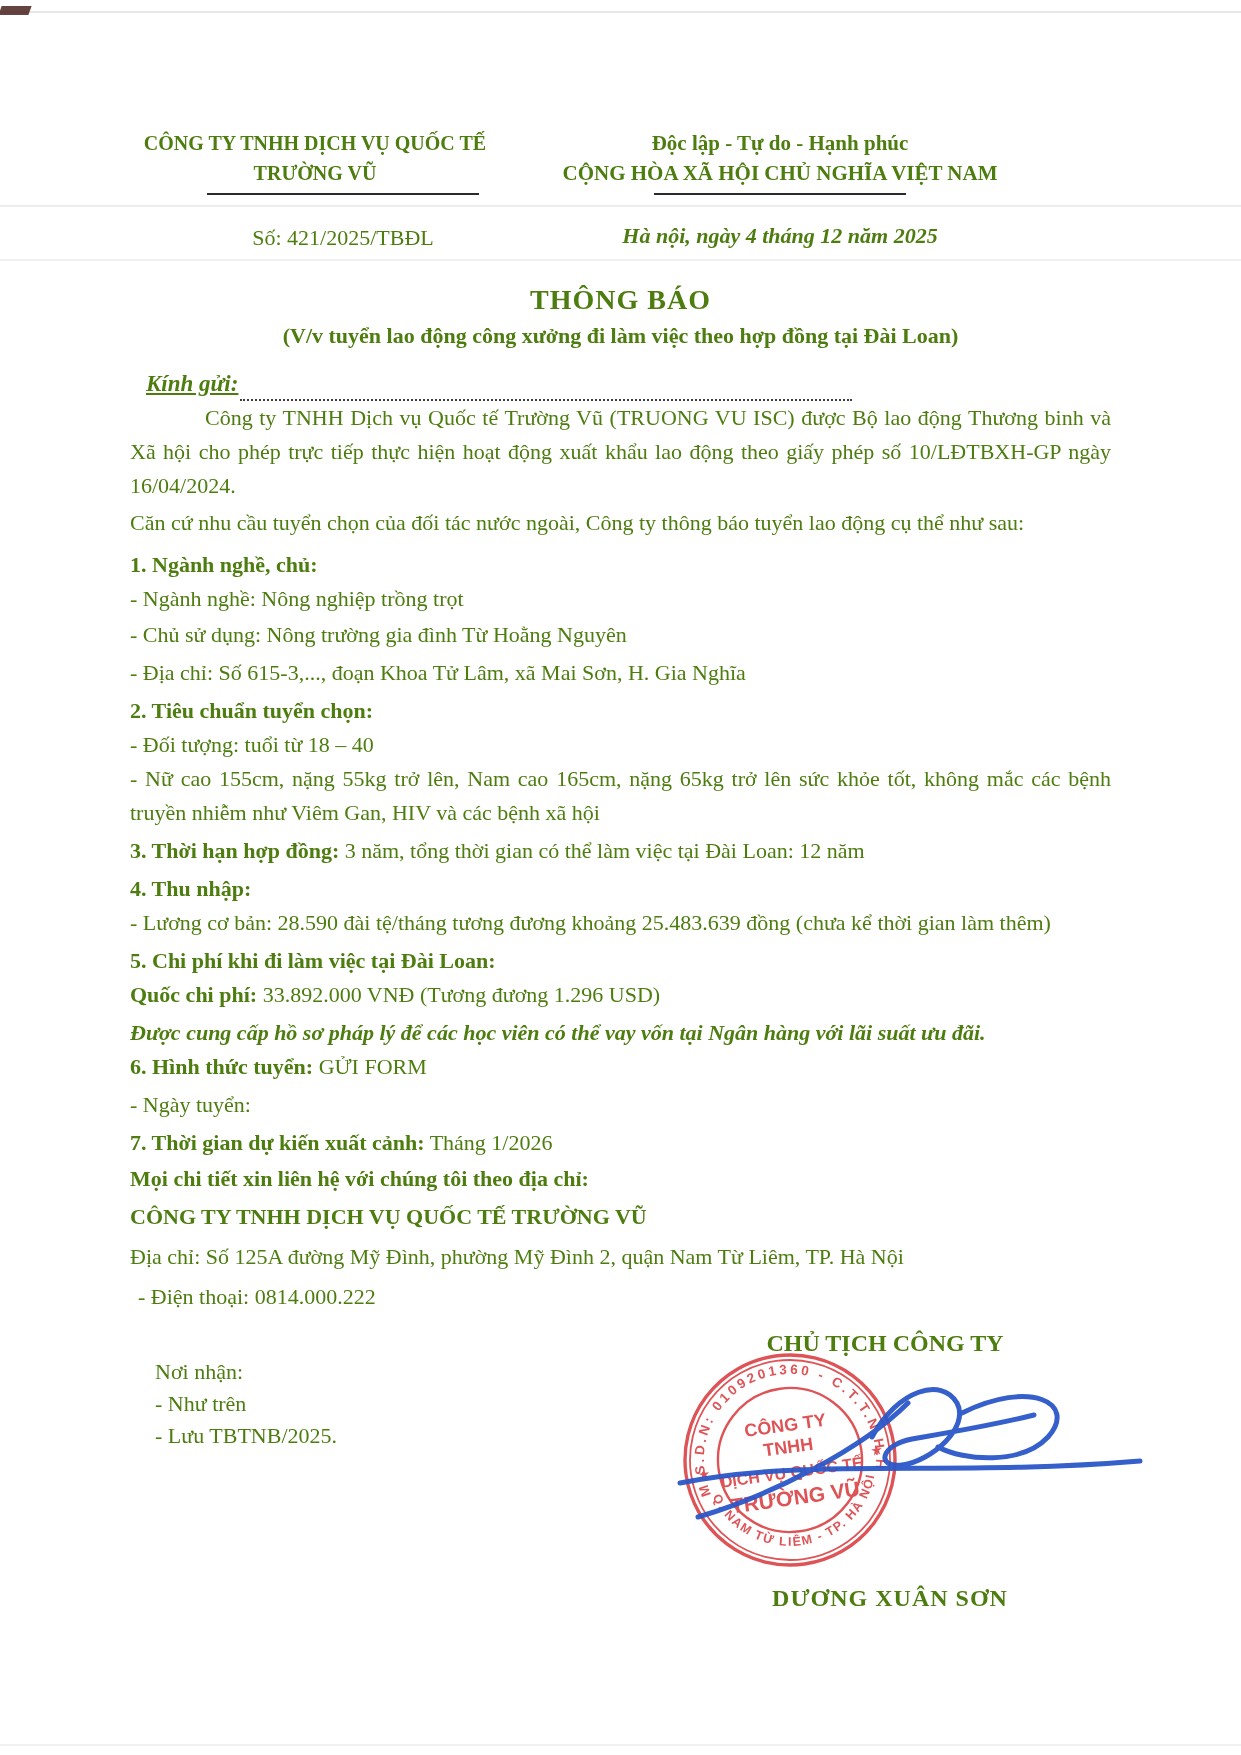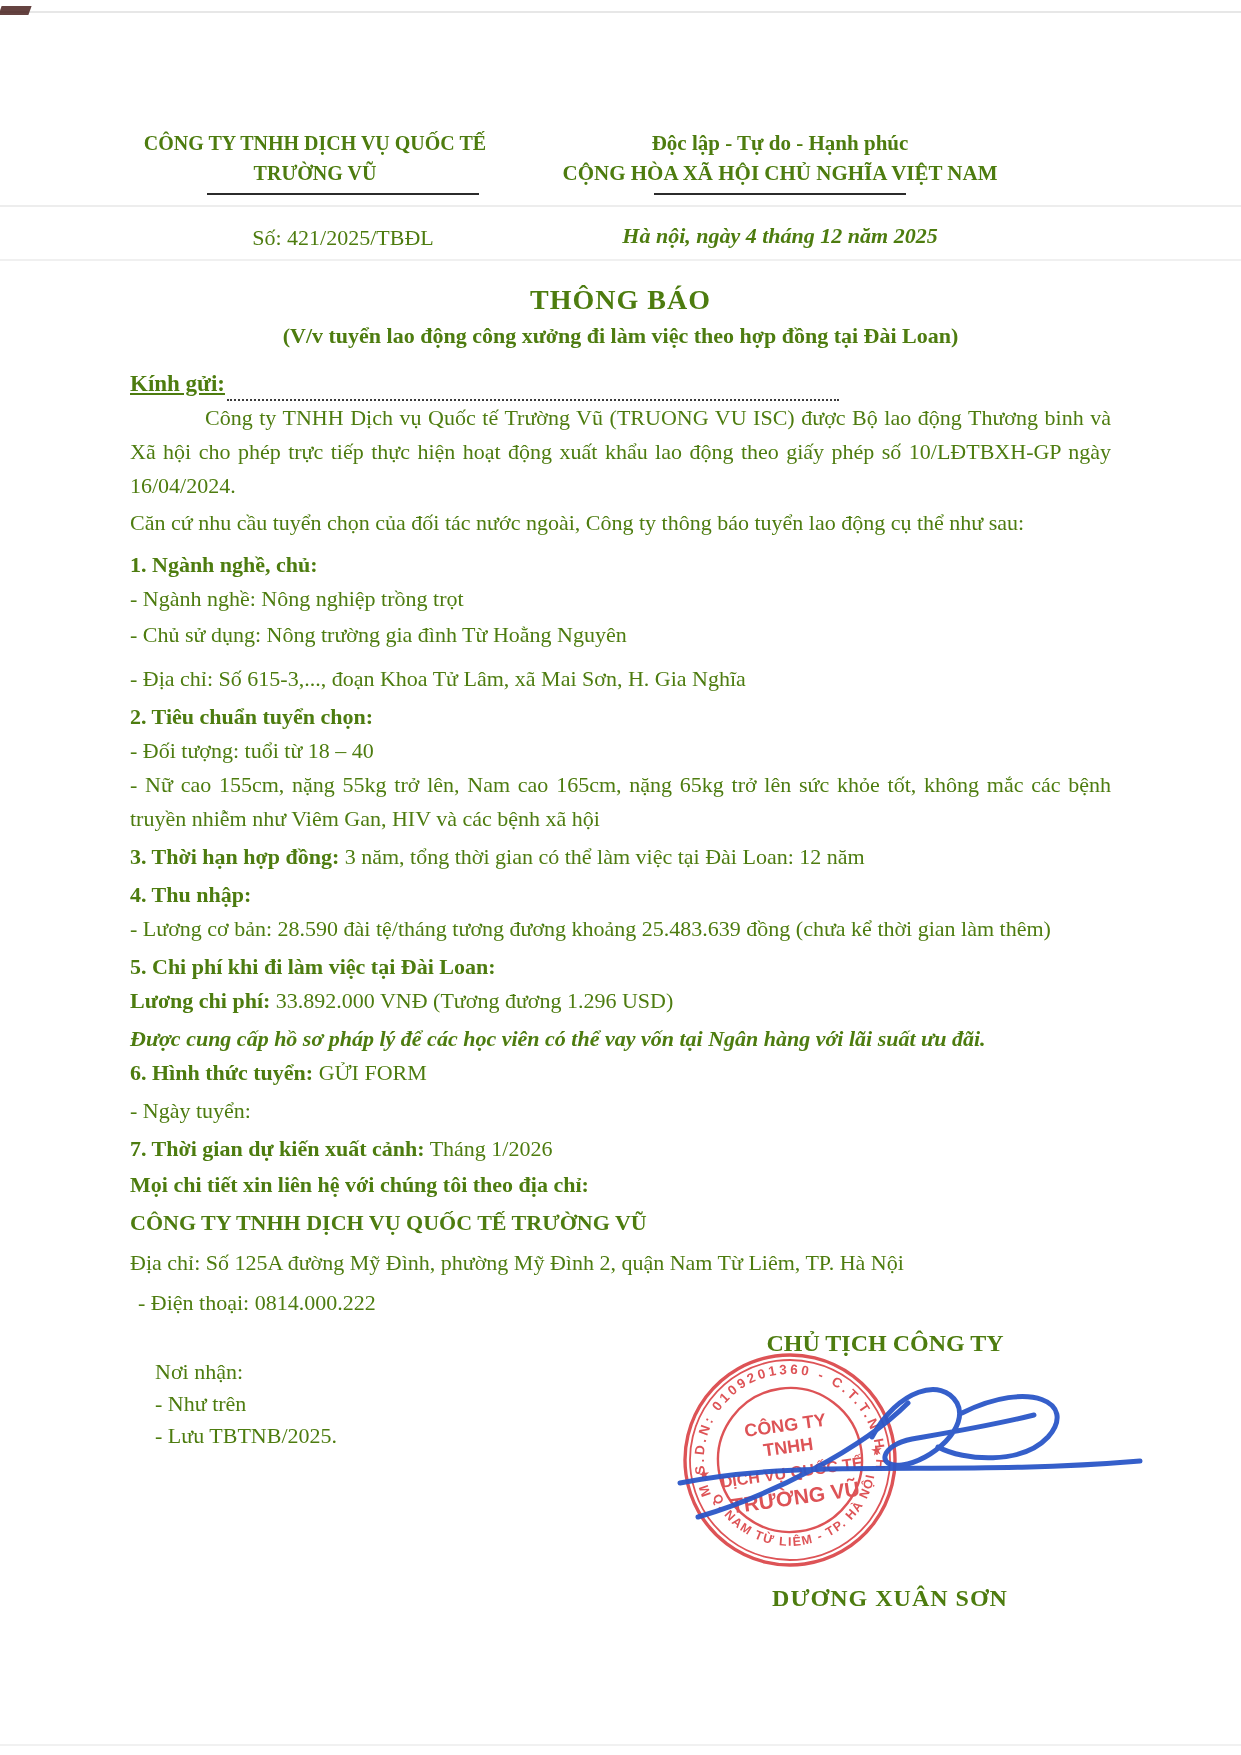--- a/index.html
+++ b/index.html
@@ -29,29 +29,29 @@
   .rule-l{width:272px;transform:translateX(28px);}
   .rule-r{width:252px;}
   .docnum{font-size:22px;margin-top:30px;transform:translateX(28px);}
   .dateline{font-size:22px;font-style:italic;margin-top:28px;font-weight:bold;}
 
   
   .content{position:absolute;top:283px;left:130px;width:981px;font-size:22px;line-height:34px;}
   .title{text-align:center;font-size:28px;font-weight:bold;line-height:34px;letter-spacing:1px;}
   .subtitle{text-align:center;font-size:22px;font-weight:bold;margin-top:2px;}
   .kg-row{display:flex;align-items:flex-end;margin-top:14px;}
-  .kg-label{font-weight:bold;text-decoration:underline;font-size:23px;white-space:nowrap;}
+  .kg-label{font-weight:bold;font-style:italic;text-decoration:underline;font-size:23px;white-space:nowrap;margin-left:16px;}
   .dots{width:612px;height:25px;border-bottom:2.6px dotted #3c3c3c;margin-left:2px;}
   p{margin:0;}
   .just{text-align:justify;}
   .ind{text-indent:75px;}
   .b{font-weight:bold;}
   .bi{font-weight:bold;font-style:italic;}
   .mt2{margin-top:2px;}.mt3{margin-top:3px;}.mt4{margin-top:4px;}
-  .mt6{margin-top:6px;}.mt8{margin-top:8px;}.mt10{margin-top:10px;}
+  .mt6{margin-top:6px;}.mt8{margin-top:8px;}.mt10{margin-top:4px;}
   .phone{padding-left:8px;}
 
   
   .recipients{position:absolute;left:155px;top:1356px;font-size:22px;line-height:32px;}
   .sign-title{position:absolute;left:745px;top:1330px;width:280px;text-align:center;
     font-size:24px;font-weight:bold;z-index:3;}
   .signer{position:absolute;left:750px;top:1585px;width:280px;text-align:center;
     font-size:24px;font-weight:bold;letter-spacing:1px;z-index:1;}
   .seal{position:absolute;left:675px;top:1345px;width:230px;height:230px;
     transform:rotate(-8deg);opacity:.87;z-index:2;}
@@ -103,21 +103,21 @@
     <p class="b mt4">2. Tiêu chuẩn tuyển chọn:</p>
     <p>- Đối tượng: tuổi từ 18 – 40</p>
     <p class="just">- Nữ cao 155cm, nặng 55kg trở lên, Nam cao 165cm, nặng 65kg trở lên sức khỏe tốt, không mắc các bệnh truyền nhiễm như Viêm Gan, HIV và các bệnh xã hội</p>
 
     <p class="mt4"><span class="b">3. Thời hạn hợp đồng:</span><span> 3 năm, tổng thời gian có thể làm việc tại Đài Loan: 12 năm</span></p>
 
     <p class="b mt4">4. Thu nhập:</p>
     <p class="just">- Lương cơ bản: 28.590 đài tệ/tháng tương đương khoảng 25.483.639 đồng (chưa kể thời gian làm thêm)</p>
 
     <p class="b mt4">5. Chi phí khi đi làm việc tại Đài Loan:</p>
-    <p><span class="b">Lương chi phí:</span><span> 33.892.000 VNĐ (Tương đương 1.296 USD)</span></p>
+    <p><span class="b">Quốc chi phí:</span><span> 33.892.000 VNĐ (Tương đương 1.296 USD)</span></p>
     <p class="bi mt4">Được cung cấp hồ sơ pháp lý để các học viên có thể vay vốn tại Ngân hàng với lãi suất ưu đãi.</p>
 
     <p><span class="b">6. Hình thức tuyển:</span><span> GỬI FORM</span></p>
     <p class="mt4">- Ngày tuyển:</p>
 
     <p class="mt4"><span class="b">7. Thời gian dự kiến xuất cảnh:</span><span> Tháng 1/2026</span></p>
 
     <p class="b mt2">Mọi chi tiết xin liên hệ với chúng tôi theo địa chỉ:</p>
     <p class="b mt4">CÔNG TY TNHH DỊCH VỤ QUỐC TẾ TRƯỜNG VŨ</p>
     <p class="mt6">Địa chỉ: Số 125A đường Mỹ Đình, phường Mỹ Đình 2, quận Nam Từ Liêm, TP. Hà Nội</p>

